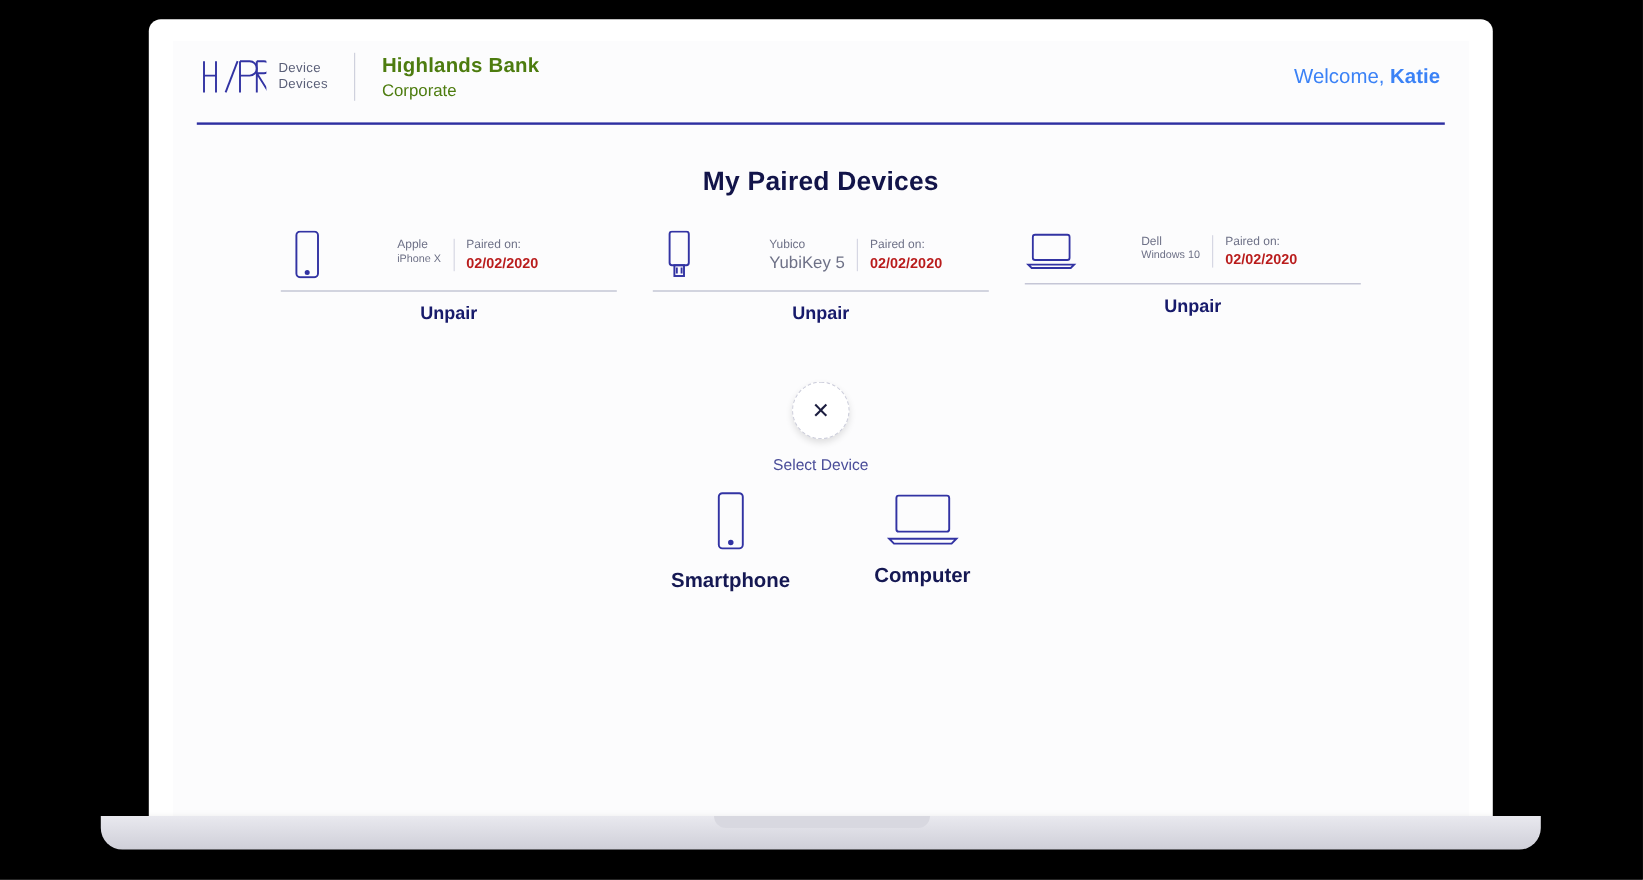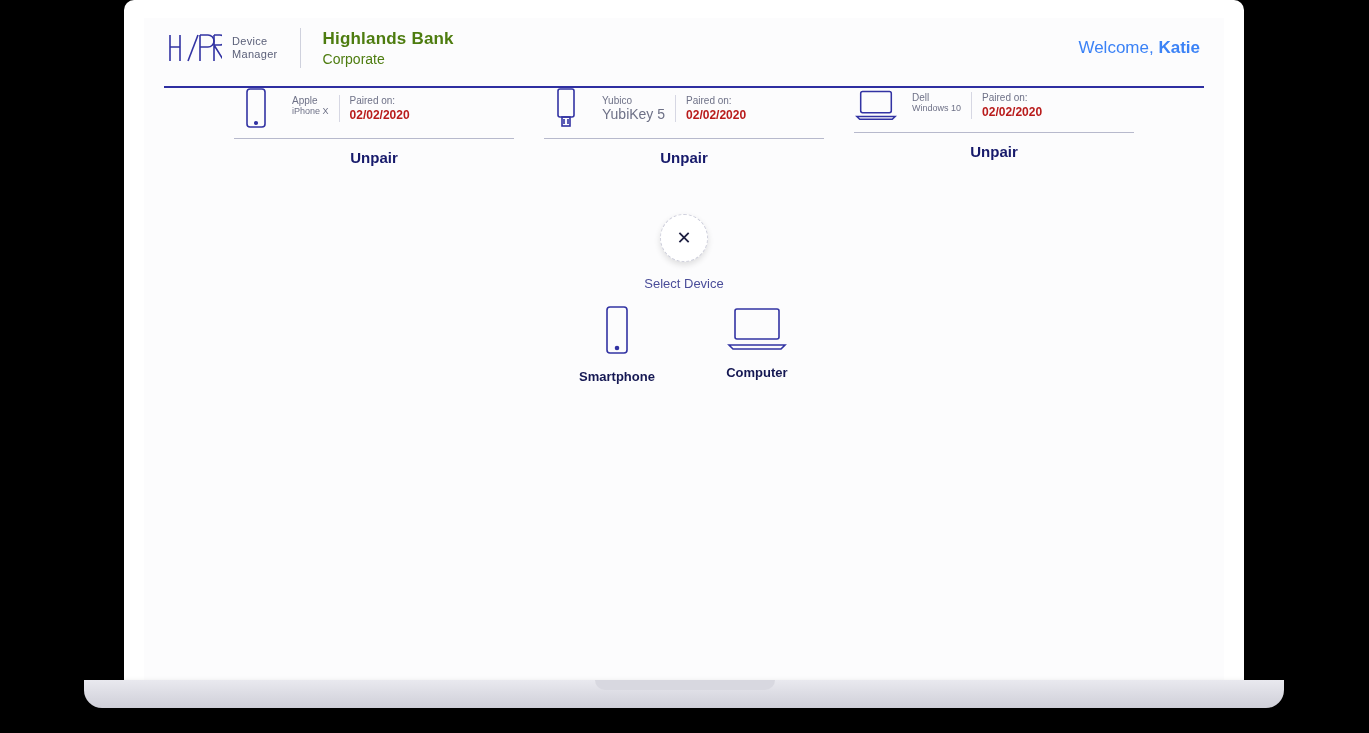--- a/index.html
+++ b/index.html
@@ -1,19 +1,19 @@
 <!DOCTYPE html>
 <html><head>
 <meta charset="utf-8">
 <style>
   * { box-sizing: border-box; margin: 0; padding: 0; }
   html, body { width: 1369px; height: 733px; font-family: -apple-system, "Segoe UI", Arial, sans-serif; background: #000; }
   .stage { position: relative; width: 1369px; height: 733px; }
   .laptop-shell {
-    position: absolute; left: 124px; top: 0; width: 1120px; height: 680px;
+    position: absolute; left: 124px; top: 16px; width: 1120px; height: 680px;
     background: #fff; border-radius: 10px 10px 0 0; box-shadow: 0 4px 40px rgba(0,0,0,.4);
     overflow: hidden;
   }
   .screen { position: absolute; inset: 18px 20px 0 20px; background: #fcfcfd; display: flex; flex-direction: column; }
   
   .laptop-base {
     position: absolute; left: 84px; top: 680px; width: 1200px; height: 28px;
     background: linear-gradient(#e9e9ef, #cfcfd8);
     border-radius: 0 0 18px 18px;
     box-shadow: 0 6px 10px rgba(0,0,0,.35);
@@ -37,38 +37,38 @@
   .hr { height: 2px; background: #2e2fa1; margin: 0 20px; }
 
   
   .page-title { text-align: center; font-size: 22px; font-weight: 800; color: #121449; letter-spacing: .2px; margin: 34px 0 28px; }
 
   
   .devices { display: flex; justify-content: center; gap: 30px; padding: 0 70px; }
   .card { width: 280px; }
   .card-top { display: flex; align-items: center; gap: 14px; padding-bottom: 10px; border-bottom: 1px solid #b7b9cc; }
   .icon-slot { width: 44px; display:flex; justify-content:center; }
-  .meta { display: flex; gap: 0; align-items: stretch; }
+  .meta { display: flex; gap: 0; align-items: stretch; margin-left: 39px; }
   .col { padding: 0 10px; border-left: 1px solid #d6d7e3; }
   .col:first-child { border-left: 0; padding-left: 0; }
   .lbl { font-size: 10px; color: #6e7187; }
   .val { font-size: 12px; font-weight: 700; color: #b91c1c; margin-top: 2px; white-space: nowrap; }
   .unpair { text-align: center; font-weight: 800; color: #171a6b; font-size: 15px; margin-top: 10px; cursor: pointer; }
 
   
   .selector { display: flex; flex-direction: column; align-items: center; margin-top: 48px; }
   .close-btn {
     width: 48px; height: 48px; border-radius: 50%; background: #fff;
     border: 1px dashed #cfd0dd; display: flex; align-items: center; justify-content: center;
     box-shadow: 0 3px 6px rgba(0,0,0,.12); cursor: pointer; font-size: 18px; color: #1b1d3f;
   }
   .sel-label { margin-top: 14px; font-size: 13px; color: #4a4d99; }
   .options { display: flex; gap: 70px; margin-top: 14px; }
   .opt { display: flex; flex-direction: column; align-items: center; gap: 10px; cursor: pointer; }
-  .opt-cap { font-size: 13px; font-weight: 700; color: #151853; }
+  .opt-cap { font-size: 17px; font-weight: 700; color: #151853; }
 
   svg { stroke: #3233a3; fill: none; stroke-width: 1.6; }
 </style>
 </head>
 <body>
 
 <div class="stage">
   <div class="laptop-shell">
     <div class="screen">
 
@@ -77,34 +77,35 @@
           <span class="logo-mark">
             <svg width="54" height="30" viewBox="0 0 54 30">
               <path d="M2 2 v26 M2 14 h10 M12 2 v26"></path>
               <path d="M20 28 l10 -26"></path>
               <path d="M32 2 v26 M32 2 h8 a6 6 0 0 1 0 12 h-8"></path>
               <path d="M46 2 v26 M46 2 h6 a5 5 0 0 1 0 10 h-6 l10 16"></path>
             </svg>
           </span>
           <div class="logo-text">
             <div>Device</div>
-            <div>Manager</div>
+            <div>Devices</div>
           </div>
         </div>
         <div class="vdiv"></div>
         <div class="org">
           <div class="org-name">Highlands Bank</div>
           <div class="org-sub">Corporate</div>
         </div>
         <div class="welcome">
           <span>Welcome, </span><b>Katie</b>
         </div>
       </div>
       <div class="hr"></div>
 
+      <div class="page-title">My Paired Devices</div>
 
       <div class="devices">
 
         <div class="card">
           <div class="card-top">
             <span class="icon-slot">
               <svg width="24" height="40" viewBox="0 0 24 40">
                   <rect x="3" y="1" width="18" height="38" rx="3"></rect>
                   <circle cx="12" cy="35" r="1.3" fill="#3233a3"></circle>
                 </svg>

